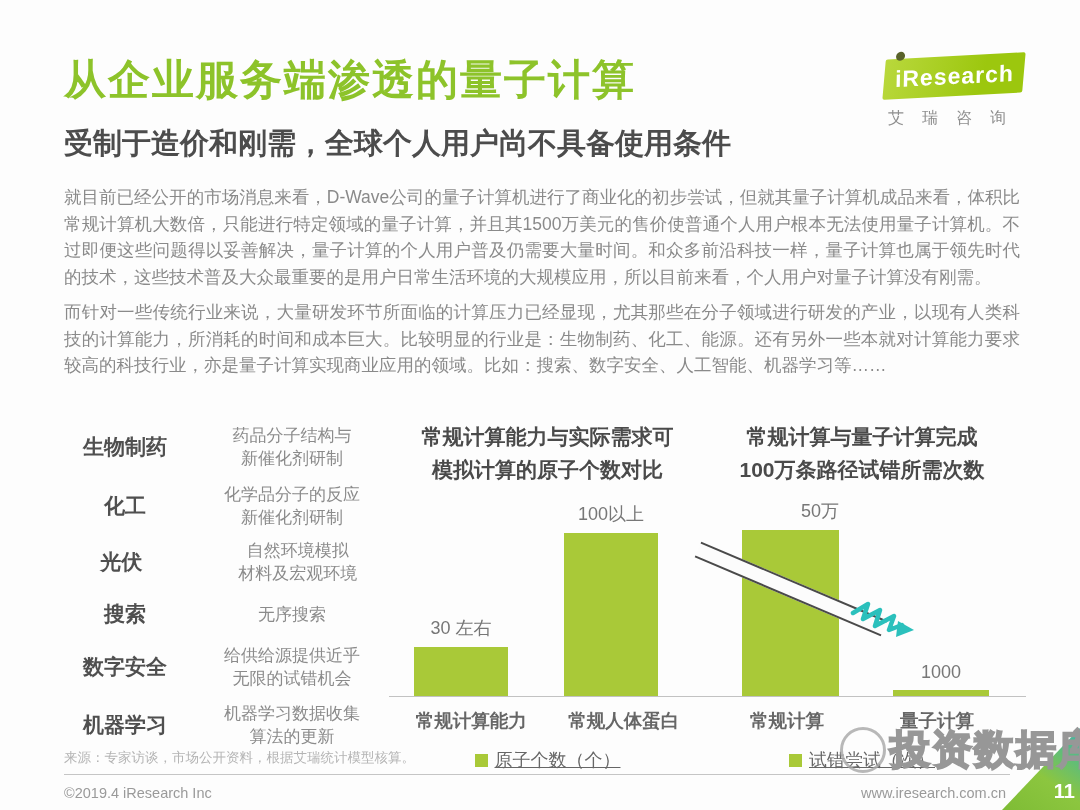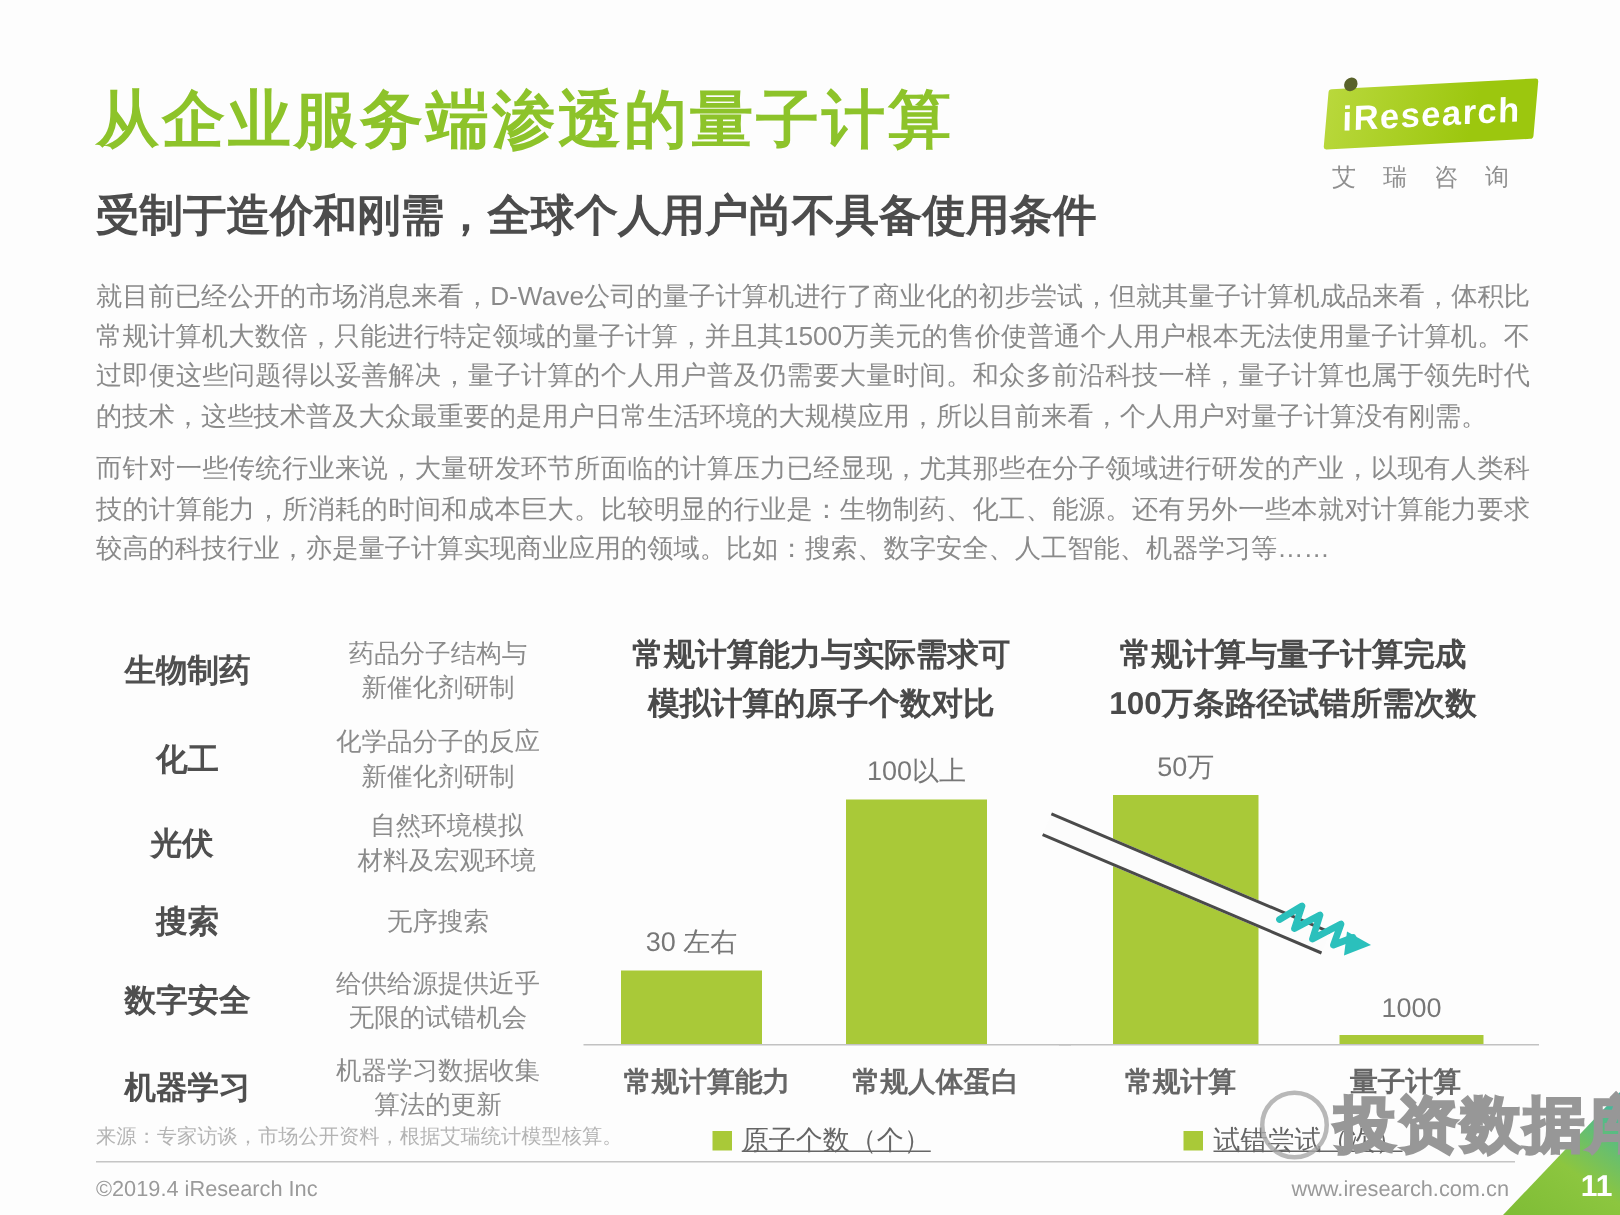--- a/index.html
+++ b/index.html
@@ -160,21 +160,21 @@
       <span>原子个数（个）</span>
     </div>
   </div>
 
   <div class="chart chart-2">
     <div class="chart-title">
       <span>常规计算与量子计算完成</span>
       <span>100万条路径试错所需次数</span>
     </div>
     <div class="plot">
-      <div class="vlabel c2v1" style="bottom: 174px;">50万</div>
+      <div class="vlabel c2v1" style="bottom: 174px; text-align: right;">50万</div>
       <div class="bar c2b1" style="height: 166px; background: rgb(169, 201, 56);"></div>
       <div class="break-band"></div>
       <svg class="zigzag" width="82" height="58" viewBox="0 0 82 58">
         <polyline points="3,12 18,3 13,18 30,9 25,25 44,15 39,29 52,24" fill="none" stroke="#2bc0bc" stroke-width="4.5" stroke-linecap="round" stroke-linejoin="round"></polyline>
         <polygon points="48,20 64,29 46,36" fill="#2bc0bc"></polygon>
       </svg>
       <div class="vlabel c2v2" style="bottom: 14px; margin-top: 40px;">1000</div>
       <div class="bar c2b2" style="height: 6px; background: rgb(169, 201, 56);"></div>
       <div class="axis"></div>
     </div>

